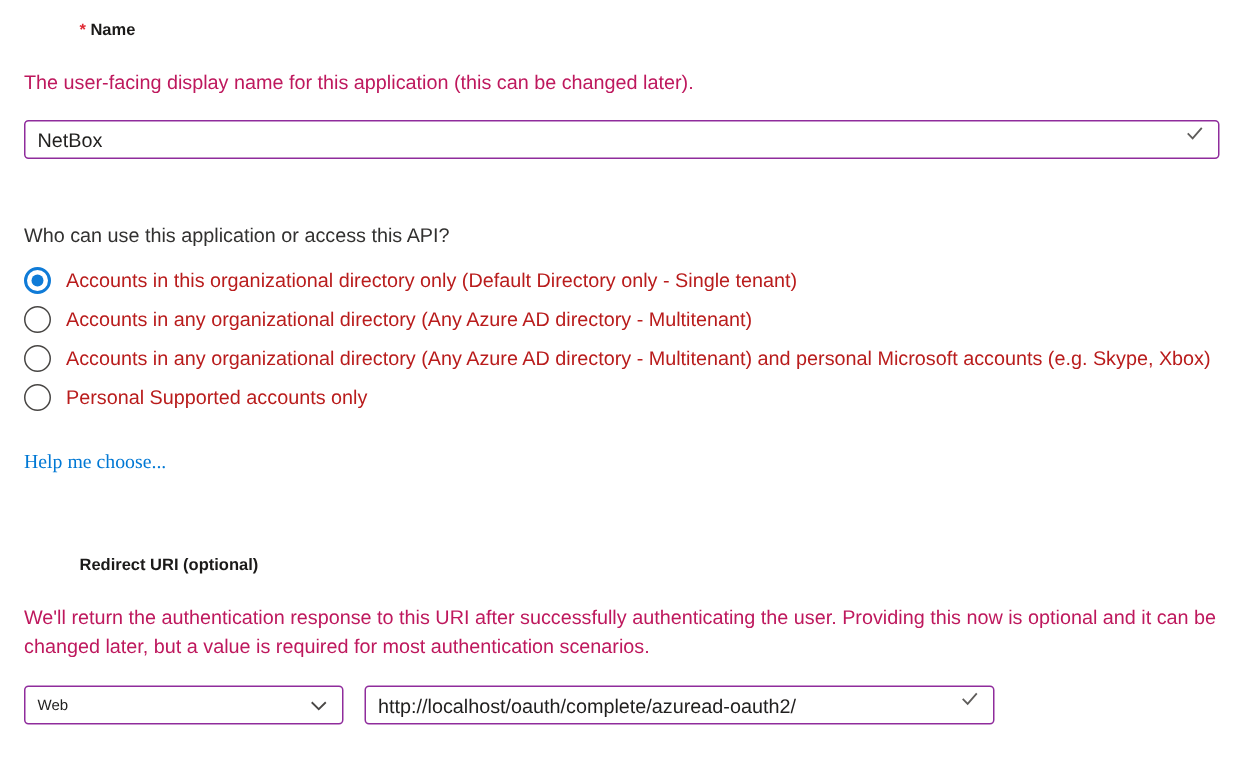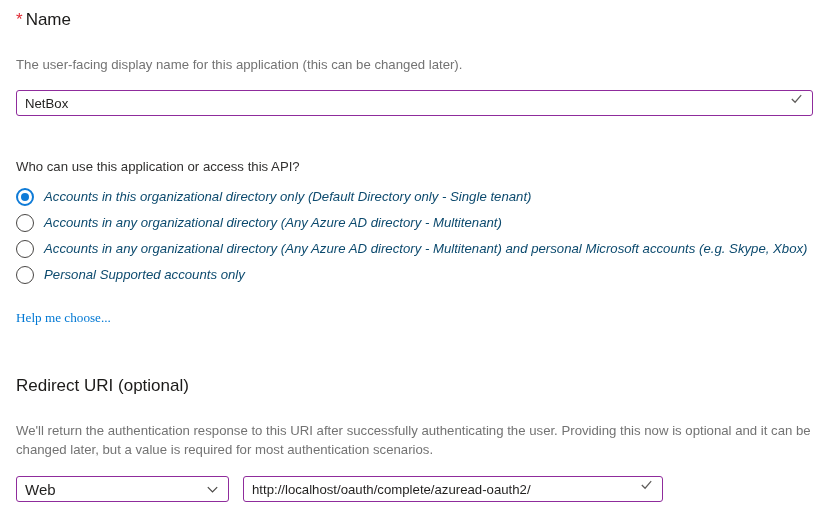--- a/index.html
+++ b/index.html
@@ -4,23 +4,23 @@
 <style>
   * { margin:0; padding:0; box-sizing:border-box; }
   html,body { width:829px; height:516px; background:#ffffff; overflow:hidden; }
   body {
     font-family:"Liberation Sans","DejaVu Sans",sans-serif;
     color:#2b2a29;
     -webkit-font-smoothing:antialiased;
   }
   .page { padding:10px 16px 0 16px; width:829px; }
 
-  .section-title { font-size:17px; font-weight:400; color:#1b1a19; line-height:20px; }
+  .section-title { font-size:11px; font-weight:700; color:#1b1a19; line-height:20px;margin-left:37px; }
   .required { color:#e02b35; margin-right:3px; }
-  .desc { font-size:13.2px; color:#737373; line-height:19px; margin-top:25px; max-width:800px; }
+  .desc { font-size:13.2px; color:#be185d; line-height:19px; margin-top:15px; max-width:800px; }
 
   .input-wrap {
     margin-top:16px;
     height:26px;
     border:1.5px solid #8f2c9c;
     border-radius:3px;
     background:#fff;
     display:flex;
     padding:0 8px;
   }
@@ -49,21 +49,21 @@
     position:relative;
     background:#fff;
   }
   .radio.selected { border:2px solid #0f7bd7; }
   .radio.selected::after {
     content:'';
     position:absolute; inset:3px;
     background:#0f7bd7;
     border-radius:50%;
   }
-  .radio-label { font-size:13.2px; color:#0c4a6e; line-height:16px; white-space:nowrap;font-style:italic; }
+  .radio-label { font-size:13.2px; color:#b91c1c; line-height:16px; white-space:nowrap; }
 
   .help-link {
     display:inline-block;
     margin-top:22px;
     font-size:13.2px;
     color:#0078d4;
     text-decoration:none;
     cursor:pointer;
     font-family:Liberation Serif, serif;
   }
@@ -73,21 +73,21 @@
   .controls { margin-top:17px; display:flex; gap:14px; }
   .select-box {
     width:213px; height:26px;
     border:1.5px solid #8f2c9c;
     border-radius:3px;
     display:flex; align-items:center;
     padding:0 8px;
     cursor:pointer;
     background:#fff;
   }
-  .select-value { flex:1 1 auto; font-size:15px; color:#201f1e; }
+  .select-value { flex:1 1 auto; font-size:10px; color:#201f1e; }
   .chevron-icon { flex:0 0 auto; width:15px; height:15px; }
   .uri-wrap { width:420px; margin-top:0; }
 </style>
 </head>
 <body>
 
 <div class="page">
 
   <div class="section-1">
     <div class="section-title">

